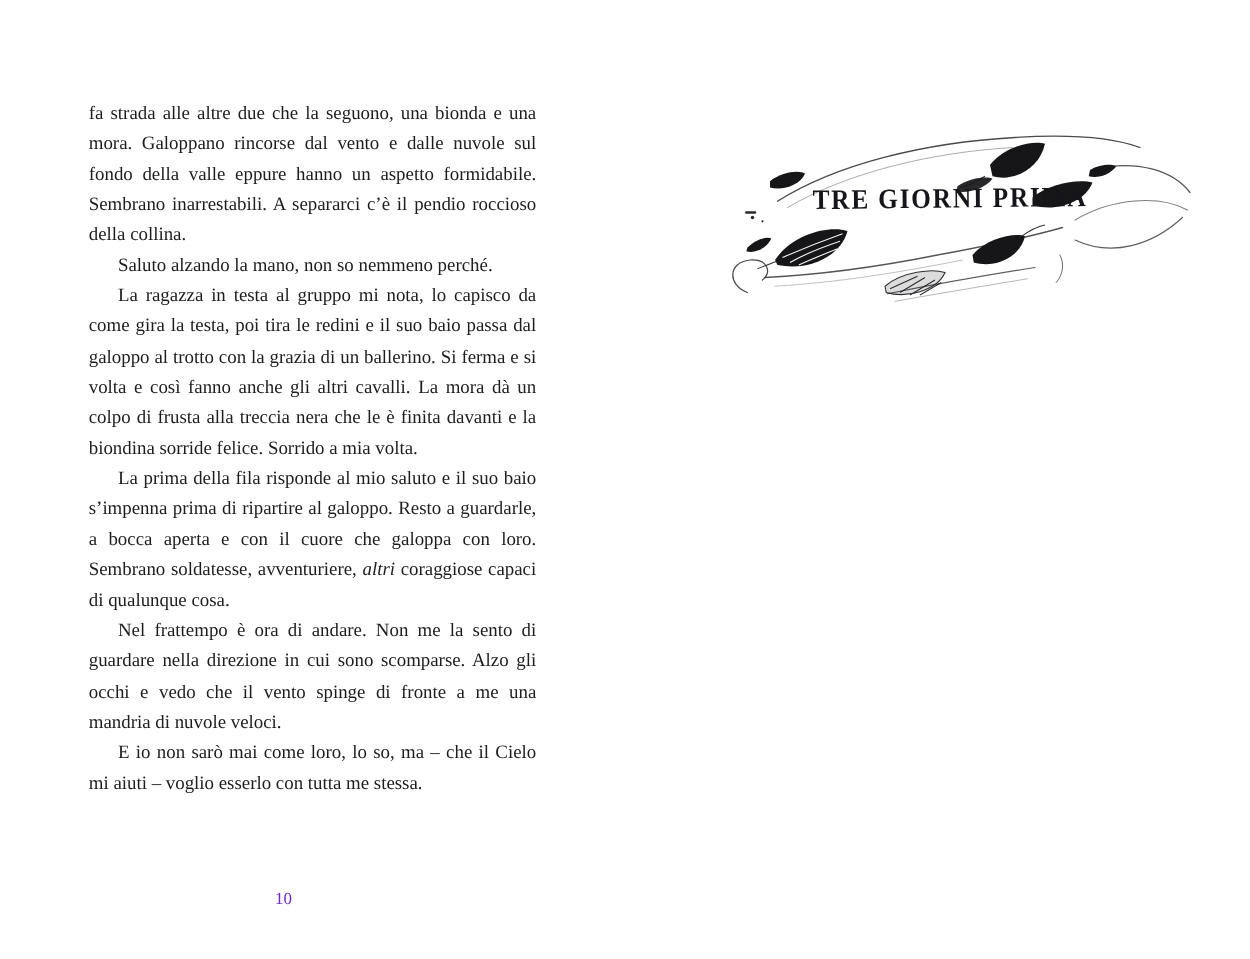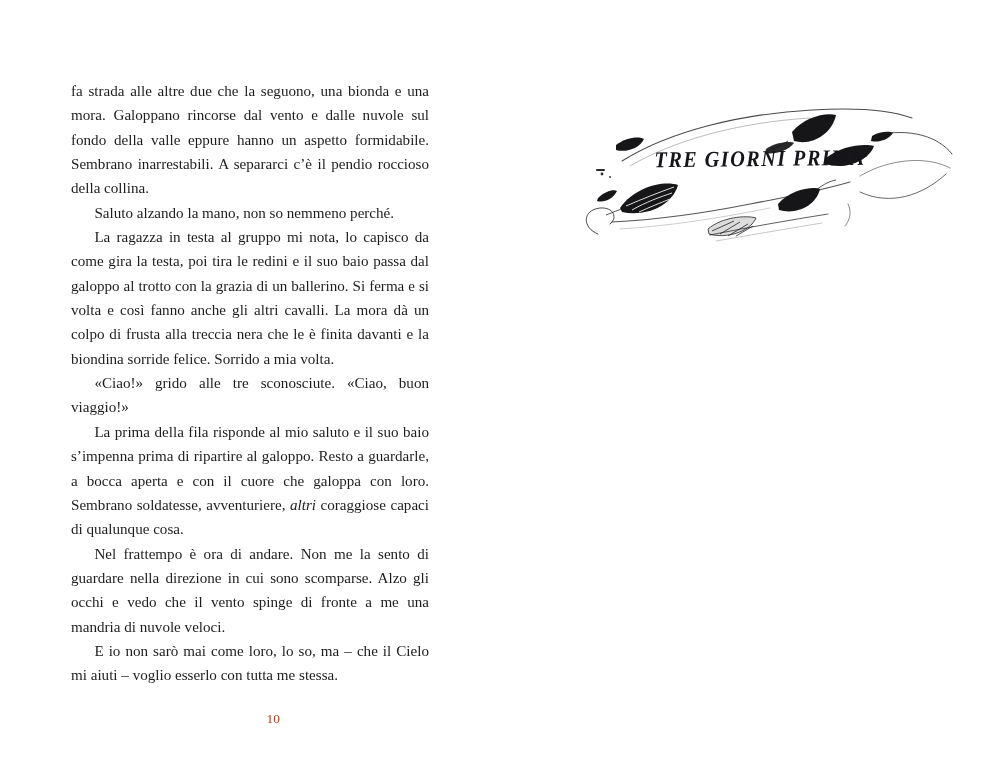--- a/index.html
+++ b/index.html
@@ -57,21 +57,20 @@
     height: 767px;
   }
 
   
   #chapter-ornament {
     position: absolute;
     left: 60px;
     top: 98px;
     width: 400px;
     height: 162px;
-    font-style: italic;
   }
   #chapter-ornament svg {
     display: block;
     width: 400px;
     height: 162px;
   }
   #chapter-title {
     position: absolute;
     left: 0;
     top: 48px;
@@ -87,37 +86,36 @@
     transform: scaleX(0.90) rotate(-0.6deg);
     transform-origin: 50% 50%;
     white-space: nowrap;
   }
 
   
   .folio {
     position: absolute;
     font-family: "Liberation Serif", "DejaVu Serif", serif;
     font-size: 13.5px;
-    color: #c2410c;
-    text-align: right;
+    color: #6d28d9;
+    text-align: left;
     width: 60px;
   }
   #folio-left  { left: 220px; top: 711px; }
 </style>
 </head>
 <body>
 
 <div id="page">
 
   <div id="left-page">
     <div id="left-text">
         <p>fa strada alle altre due che la seguono, una bionda e una mora. Galoppano rincorse dal vento e dalle nuvole sul fondo della valle eppure hanno un aspetto formidabile. Sembrano inarrestabili. A separarci c’è il pendio roccioso della collina.</p>
         <p class="ind">Saluto alzando la mano, non so nemmeno perché.</p>
         <p class="ind">La ragazza in testa al gruppo mi nota, lo capisco da come gira la testa, poi tira le redini e il suo baio passa dal galoppo al trotto con la grazia di un ballerino. Si ferma e si volta e così fanno anche gli altri cavalli. La mora dà un colpo di frusta alla treccia nera che le è finita davanti e la biondina sorride felice. Sorrido a mia volta.</p>
-        <p class="ind">«Ciao!» grido alle tre sconosciute. «Ciao, buon viaggio!»</p>
         <p class="ind">La prima della fila risponde al mio saluto e il suo baio s’impenna prima di ripartire al galoppo. Resto a guardarle, a bocca aperta e con il cuore che galoppa con loro. Sembrano soldatesse, avventuriere, <span class="it">altri</span> coraggiose capaci di qualunque cosa.</p>
         <p class="ind">Nel frattempo è ora di andare. Non me la sento di guardare nella direzione in cui sono scomparse. Alzo gli occhi e vedo che il vento spinge di fronte a me una mandria di nuvole veloci.</p>
         <p class="ind">E io non sarò mai come loro, lo so, ma – che il Cielo mi aiuti – voglio esserlo con tutta me stessa.</p>
       </div>
     <div class="folio" id="folio-left">10</div>
   </div>
 
   <div id="right-page">
 
     <div id="chapter-ornament">

